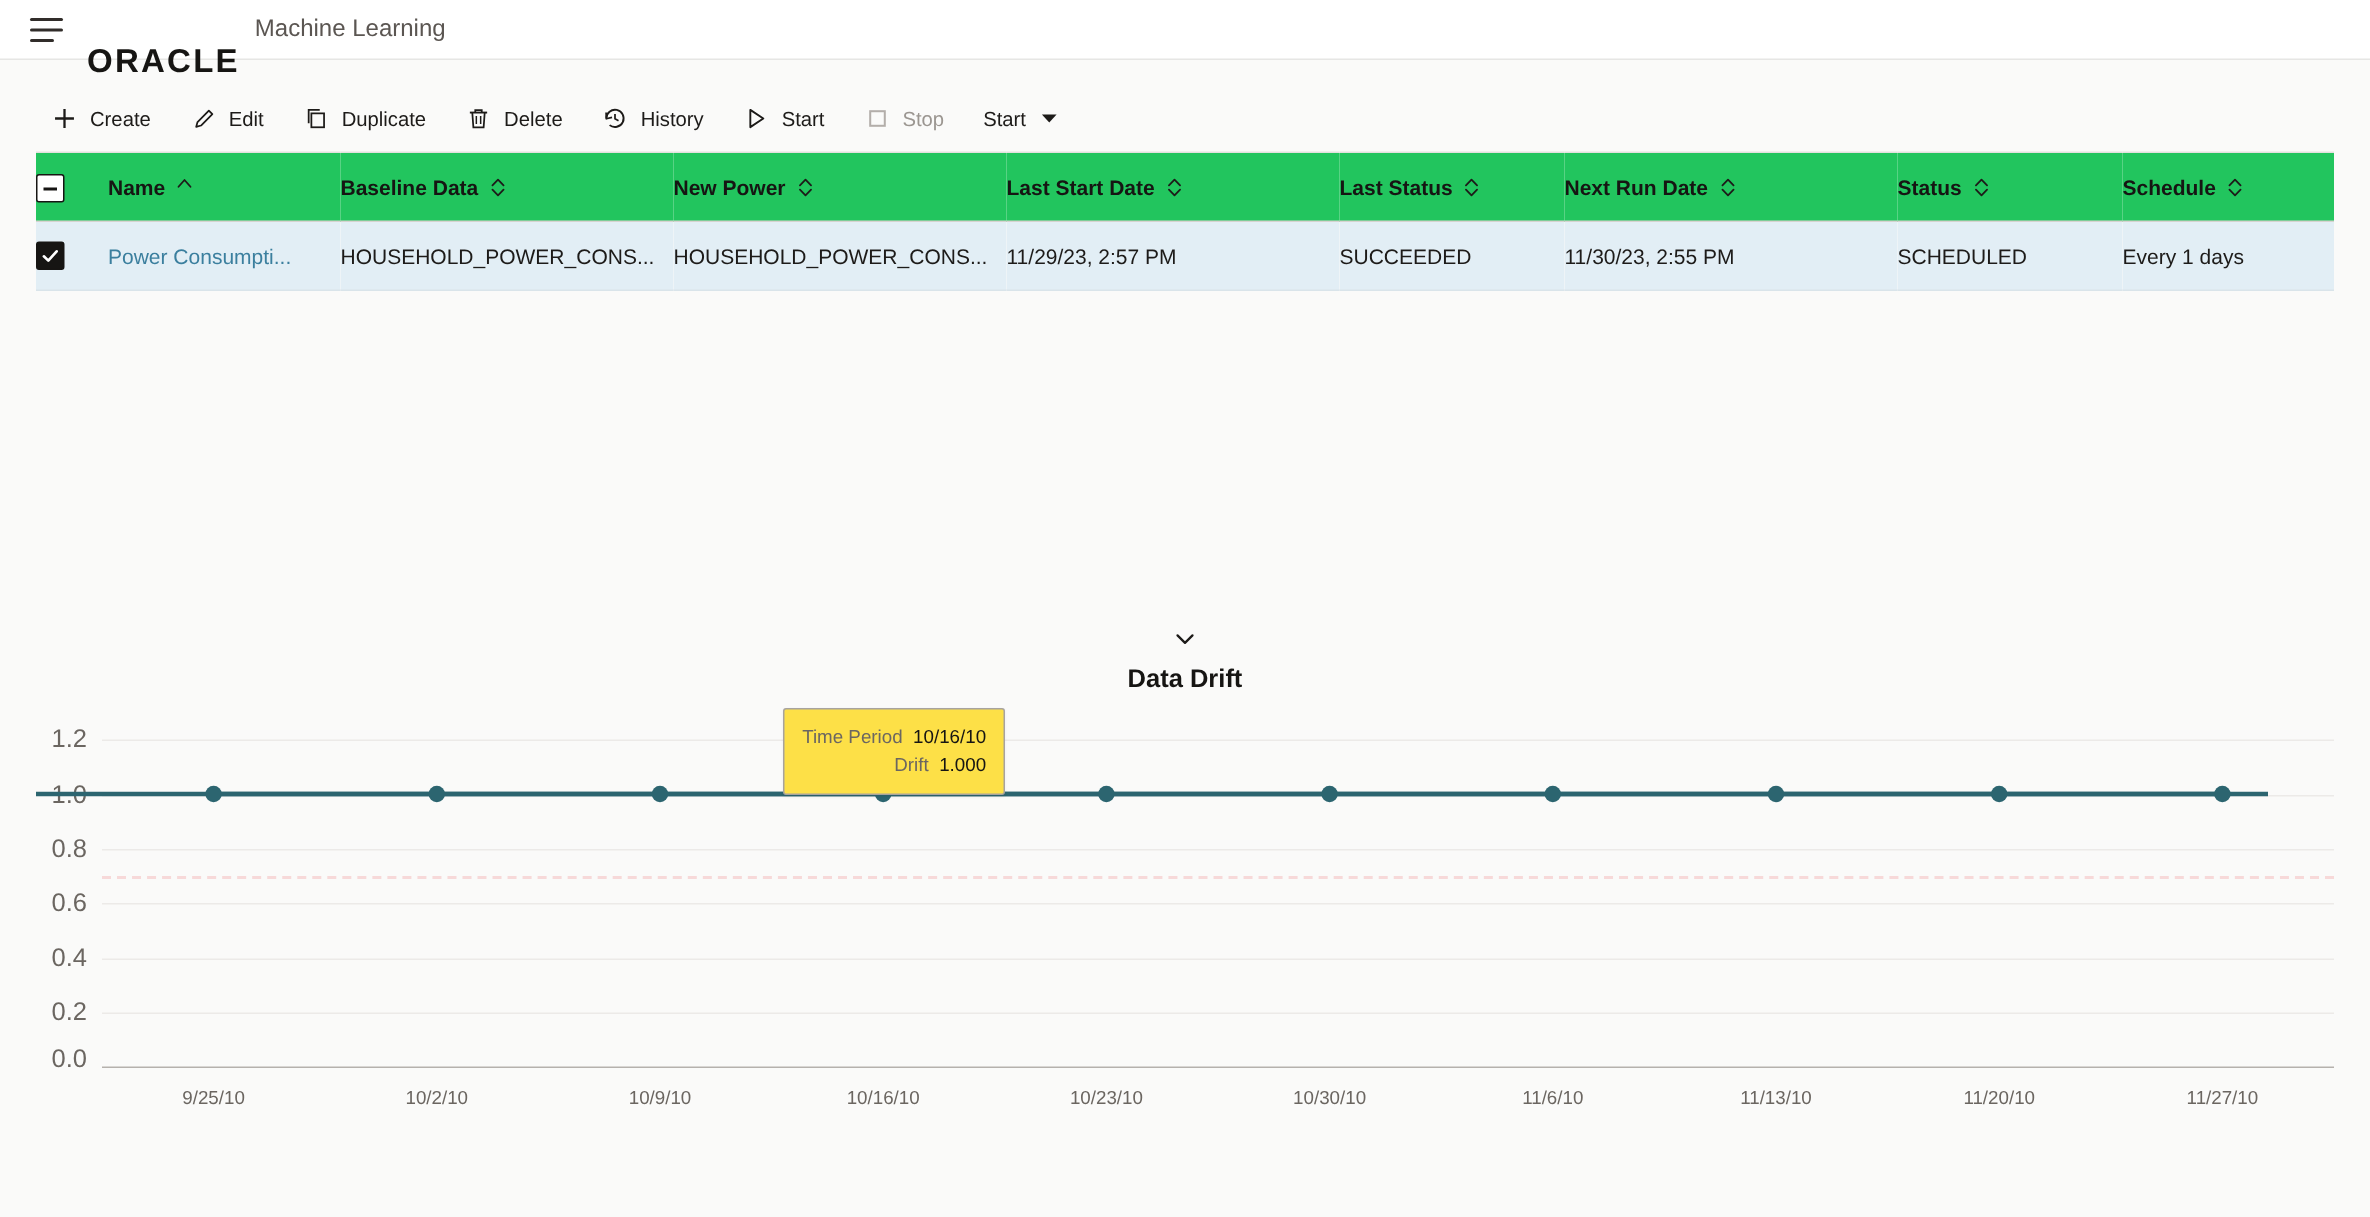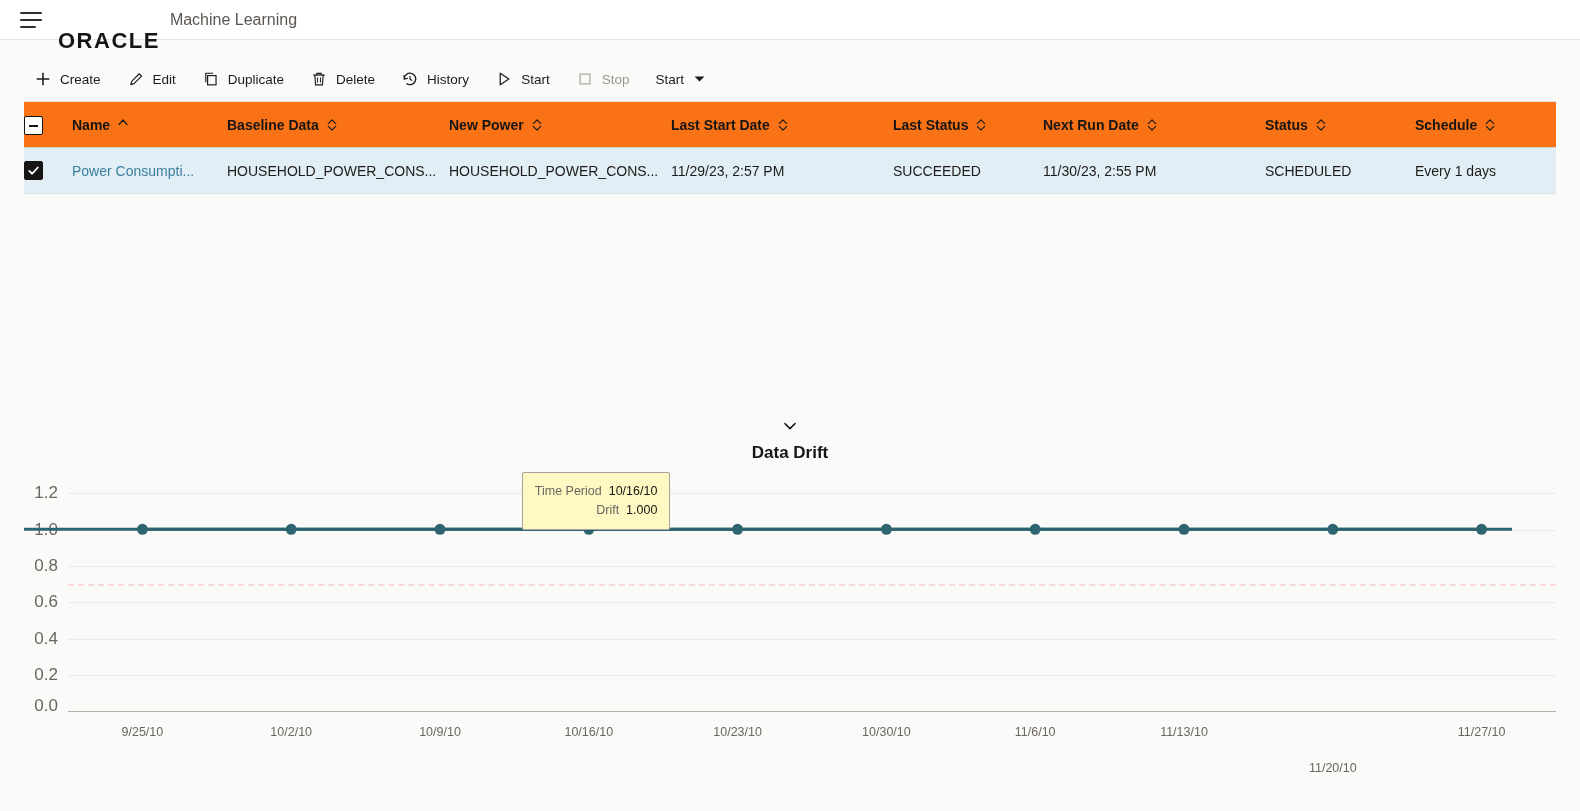--- a/index.html
+++ b/index.html
@@ -117,21 +117,21 @@
   .filter-box::placeholder { color:#7d7873; }
 
   
   table.dm { width:100%; border-collapse: collapse; table-layout: fixed; }
   table.dm thead th {
     text-align:left;
     font-size:14px; font-weight:700; color:#161513;
     padding: 12px 0 12px 0;
     border-top:1px solid #e3e1de;
     border-bottom:1px solid #d6d3cf;
-    background:#f97316;
+    background:#22c55e;
     vertical-align: middle;
     white-space: nowrap;
   }
   table.dm tbody td {
     font-size:14px; color:#1d1b19;
     padding: 13px 0;
     border-bottom:1px solid #d9e4ea;
     vertical-align:middle;
     white-space: nowrap;
     overflow:hidden; text-overflow:ellipsis;
@@ -194,21 +194,21 @@
     border-top: 2px dashed #f7d9d9;
   }
   .drift-svg { position:absolute; left:44px; top:0; }
   .x-label {
     position:absolute; font-size:12.5px; color:#6b6661;
     transform: translateX(-50%);
   }
 
   .tooltip {
     position:absolute;
-    background:#fef9c3;
+    background:#fde047;
     border:1px solid #a8a39e;
     border-radius:2px;
     padding: 9px 12px;
     font-size:12.5px;
     line-height:1.55;
     white-space:nowrap;
     box-shadow: 0 1px 2px rgba(0,0,0,.06);
     z-index: 20;
   }
   .tt-row { display:flex; justify-content:flex-end; gap:7px; }
@@ -445,21 +445,21 @@
       <div class="y-label" style="top: 14px; left: 0px;">1.2</div>
       <div class="threshold" style="top: 104.833px; border-top-color: rgb(247, 217, 217);"></div>
       <div class="x-label" style="left: 118.4px; top: 246px;">9/25/10</div>
       <div class="x-label" style="left: 267.2px; top: 246px;">10/2/10</div>
       <div class="x-label" style="left: 416px; top: 246px;">10/9/10</div>
       <div class="x-label" style="left: 564.8px; top: 246px;">10/16/10</div>
       <div class="x-label" style="left: 713.6px; top: 246px;">10/23/10</div>
       <div class="x-label" style="left: 862.4px; top: 246px;">10/30/10</div>
       <div class="x-label" style="left: 1011.2px; top: 246px;">11/6/10</div>
       <div class="x-label" style="left: 1160px; top: 246px;">11/13/10</div>
-      <div class="x-label" style="left: 1308.8px; top: 246px; margin-top: 36px;">11/20/10</div>
+      <div class="x-label" style="left: 1308.8px; top: 246px;">11/20/10</div>
       <div class="x-label" style="left: 1457.6px; top: 246px;">11/27/10</div>
       <svg class="drift-svg" width="1488" height="238" style="left: 0px;">
         <polyline points="0,50.333333333333314 118.4,50.333333333333314 1457.6000000000001,50.333333333333314 1488,50.333333333333314" fill="none" stroke="#2c6570" stroke-width="3"></polyline>
         <polyline points="118.4,50.333333333333314 267.20000000000005,50.333333333333314 416,50.333333333333314 564.8000000000001,50.333333333333314 713.6,50.333333333333314 862.4000000000001,50.333333333333314 1011.2,50.333333333333314 1160,50.333333333333314 1308.8000000000002,50.333333333333314 1457.6000000000001,50.333333333333314" fill="none" stroke="#2c6570" stroke-width="3"></polyline>
         <circle cx="118.4" cy="50.333333333333314" r="5.5" fill="#2c6570"></circle>
         <circle cx="267.20000000000005" cy="50.333333333333314" r="5.5" fill="#2c6570"></circle>
         <circle cx="416" cy="50.333333333333314" r="5.5" fill="#2c6570"></circle>
         <circle cx="564.8000000000001" cy="50.333333333333314" r="5.5" fill="#2c6570"></circle>
         <circle cx="713.6" cy="50.333333333333314" r="5.5" fill="#2c6570"></circle>
         <circle cx="862.4000000000001" cy="50.333333333333314" r="5.5" fill="#2c6570"></circle>

